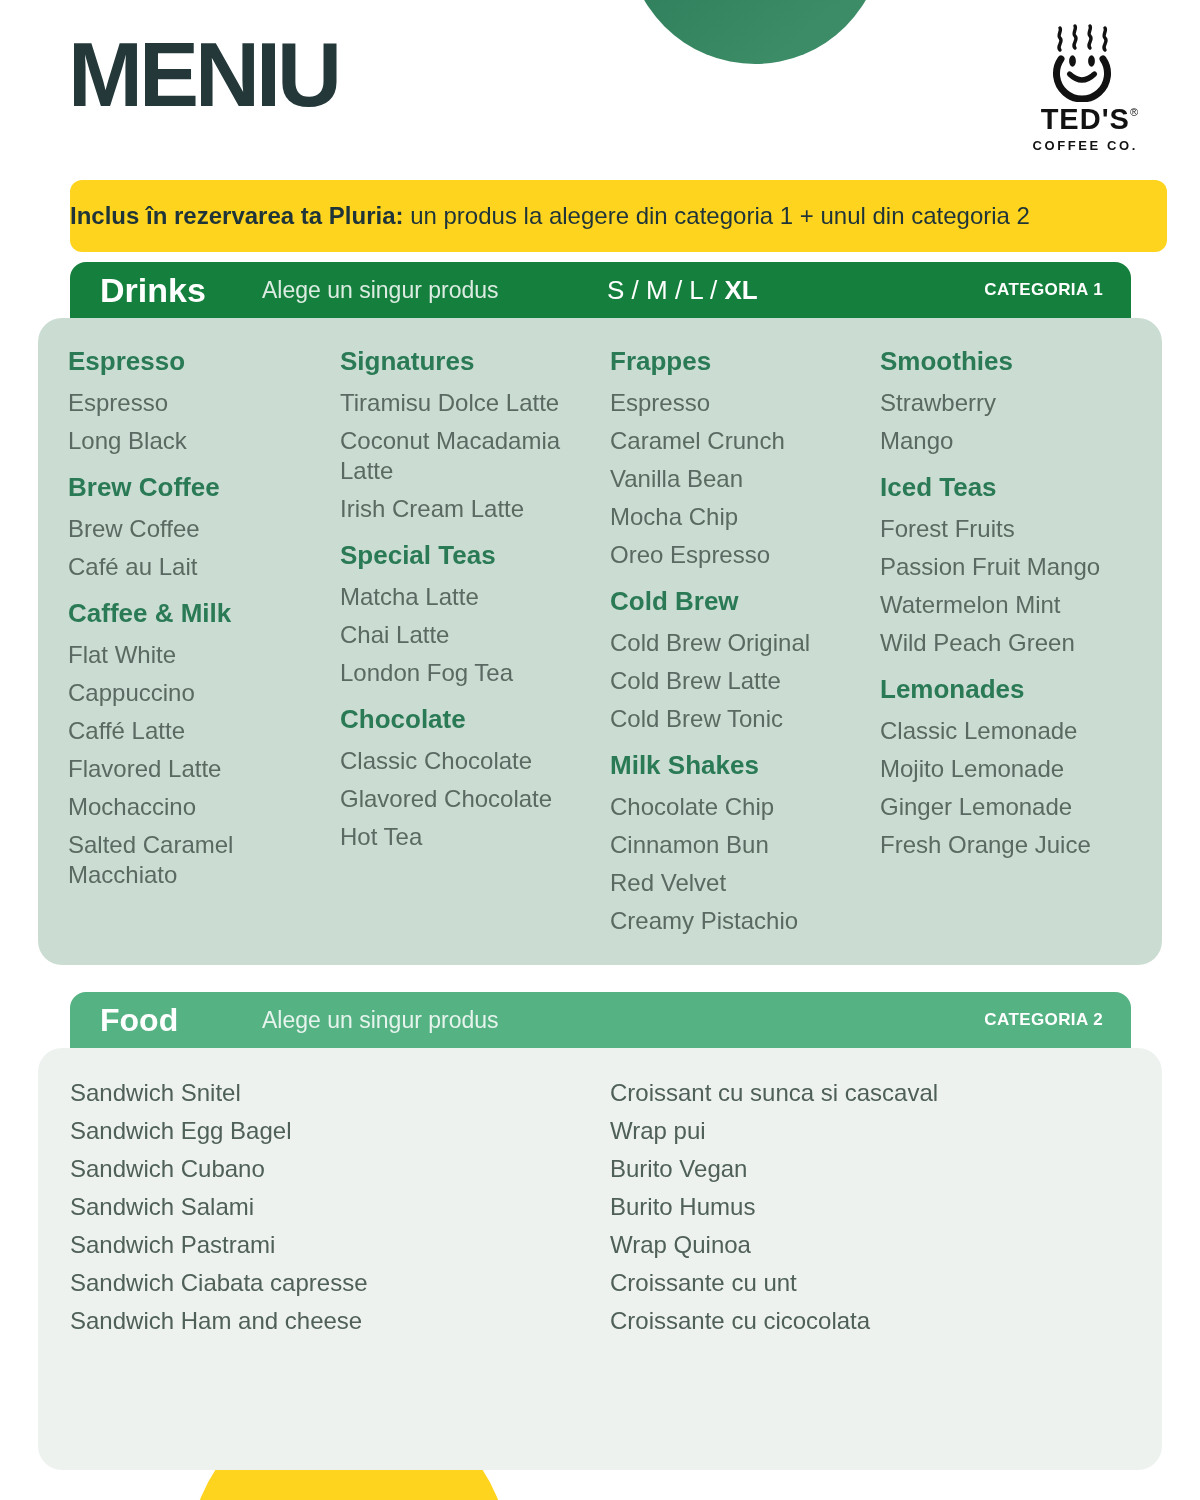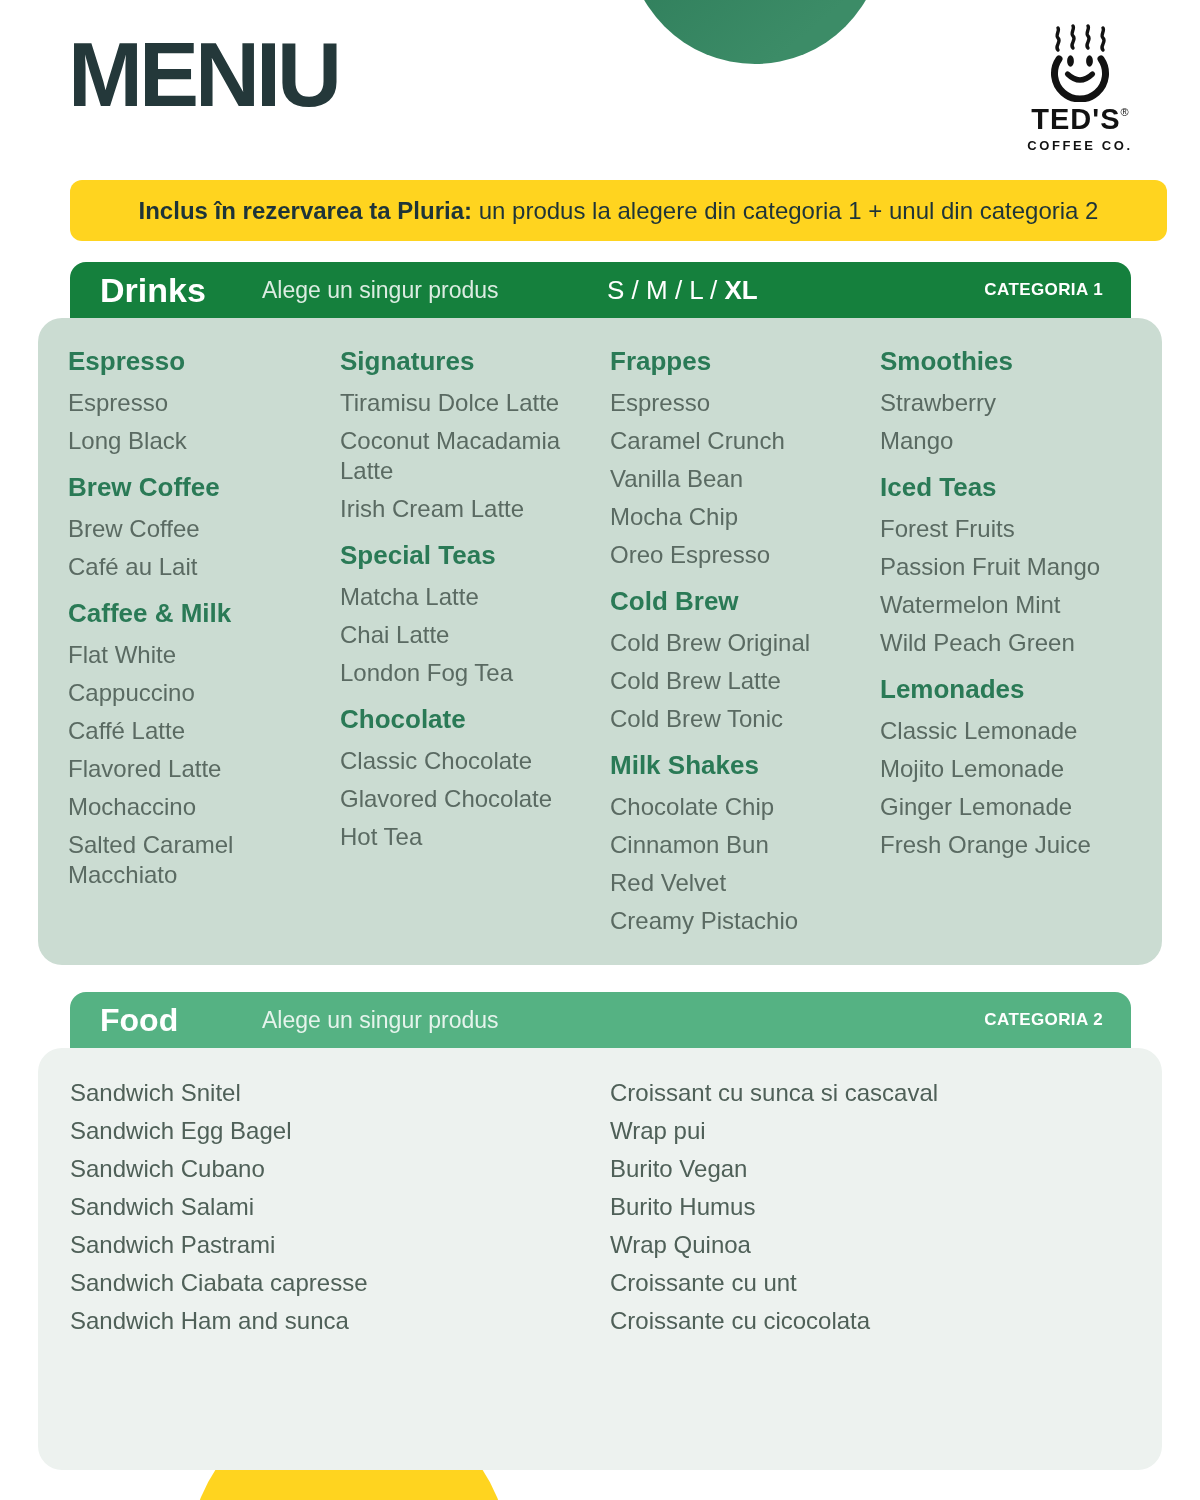--- a/index.html
+++ b/index.html
@@ -38,43 +38,43 @@
     letter-spacing: -4px;
     color: #24383a;
     line-height: 1.0;
   }
 
   
   .logo {
     position: absolute;
     left: 1022px; top: 22px;
     width: 116px;
-    display: flex; flex-direction: column; align-items: center;
+    display: flex; flex-direction: column; align-items: flex-end;
     color: #121212;
   }
   .logo svg { display: block; }
   .logo-name {
     margin-top: 1px;
     font-size: 29px; font-weight: 700; letter-spacing: 1px;
     position: relative;
   }
   .logo-reg { font-size: 11px; font-weight: 400; position: relative; top: -13px; letter-spacing: 0; }
   .logo-sub {
     margin-top: 2px;
     font-size: 13px; font-weight: 700; letter-spacing: 2.6px;
     white-space: nowrap;
   }
 
   
   .banner {
     position: absolute;
-    left: 33px; right: 33px; top: 180px; height: 61px;
+    left: 33px; right: 33px; top: 180px; height: 72px;
     background: #ffd41f;
     border-radius: 12px;
-    display: flex; align-items: center; justify-content: center;
+    display: flex; align-items: center; 
     font-size: 24px;
     color: #1e3438;
     white-space: pre;
     margin-left: 37px;
   }
   .banner b { font-weight: 700; }
 
   
   .sec-header {
     position: absolute;
@@ -248,21 +248,21 @@
   </div>
 
   <div class="panel food-panel">
     <div class="menu-col">
         <div class="mi-item">Sandwich Snitel</div>
         <div class="mi-item">Sandwich Egg Bagel</div>
         <div class="mi-item">Sandwich Cubano</div>
         <div class="mi-item">Sandwich Salami</div>
         <div class="mi-item">Sandwich Pastrami</div>
         <div class="mi-item">Sandwich Ciabata capresse</div>
-        <div class="mi-item">Sandwich Ham and sunca</div>
+        <div class="mi-item">Sandwich Ham and cheese</div>
       </div>
     <div class="menu-col">
         <div class="mi-item">Croissant cu sunca si cascaval</div>
         <div class="mi-item">Wrap pui</div>
         <div class="mi-item">Burito Vegan</div>
         <div class="mi-item">Burito Humus</div>
         <div class="mi-item">Wrap Quinoa</div>
         <div class="mi-item">Croissante cu unt</div>
         <div class="mi-item">Croissante cu cicocolata</div>
       </div>

